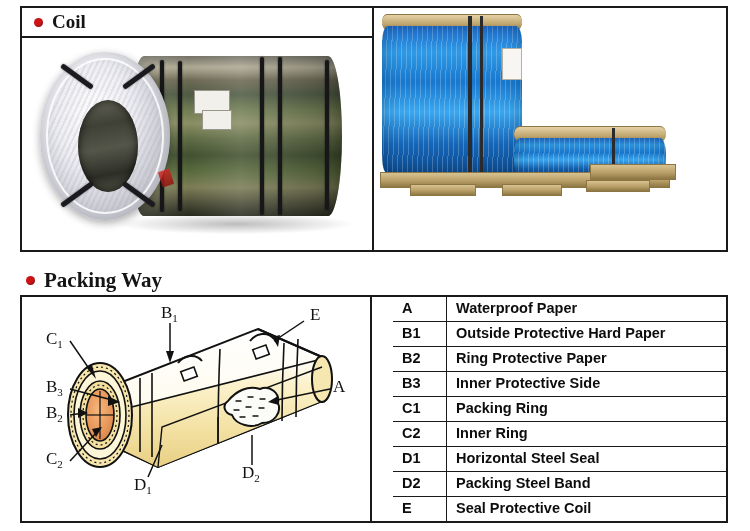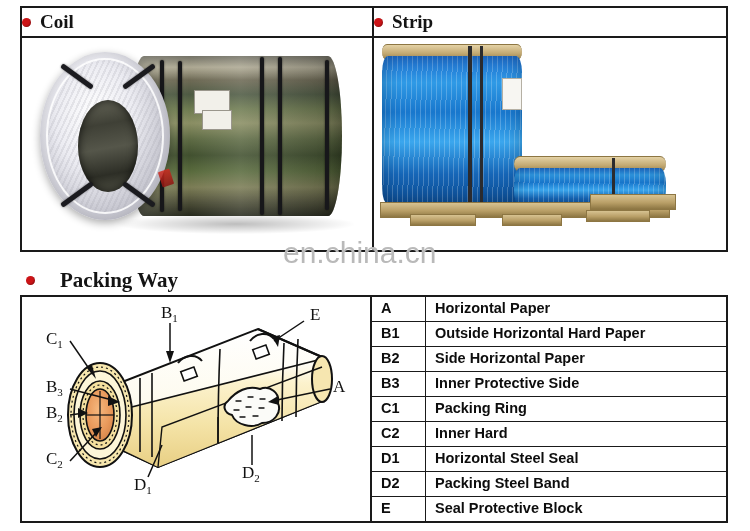--- a/index.html
+++ b/index.html
@@ -11,21 +11,21 @@
   .watermark{position:absolute;left:283px;top:236px;font-family:"Liberation Sans",sans-serif;
              font-size:30px;color:#b9b9b9;letter-spacing:0px;z-index:40;
              text-shadow:0 1px 0 rgba(255,255,255,.55);pointer-events:none;}
 
   
   .top-block{position:absolute;left:20px;top:6px;width:708px;height:246px;
              border:2px solid #1a1a1a;box-sizing:border-box;display:flex;}
   .top-cell{flex:1 1 50%;box-sizing:border-box;display:flex;flex-direction:column;min-width:0;}
   .top-cell.left{border-right:2px solid #1a1a1a;}
   .cap{height:30px;border-bottom:2px solid #1a1a1a;display:flex;align-items:center;
-       box-sizing:border-box;background:#fff;}
+       padding-left:12px;box-sizing:border-box;background:#fff;}
   .bullet{width:9px;height:9px;border-radius:50%;background:#cc1417;display:inline-block;
           margin-right:9px;flex:none;box-shadow:inset -1px -1px 1px rgba(0,0,0,.25);}
   .cap-text{font-family:"Liberation Serif",serif;font-weight:bold;font-size:19px;color:#141414;}
   .photo{flex:1;position:relative;overflow:hidden;background:#ffffff;}
 
   
   .coil-wrap{position:absolute;left:0;top:0;width:100%;height:100%;}
   .coil-body{position:absolute;left:108px;top:18px;width:212px;height:160px;
              border-radius:14px/80px;
              background:
@@ -68,25 +68,25 @@
             repeating-linear-gradient(92deg, rgba(255,255,255,.22) 0 1px, rgba(255,255,255,0) 1px 5px),
             linear-gradient(180deg,#1f6fd0 0%, #2f9ae6 18%, #1877cd 38%, #3ba7ee 58%, #1565b6 80%, #0c4c92 100%);
           box-shadow:inset 0 0 18px rgba(0,0,0,.25);}
   .wood-band{position:absolute;background:linear-gradient(180deg,#e4d2a6,#c3a972 60%,#9b8450);
           border-top:1px solid #8d7643;border-bottom:1px solid #8d7643;}
   .steel-band{position:absolute;background:#2b2b2e;}
   .tag{position:absolute;background:#f7f6f2;border:1px solid #b5b0a4;}
 
   
   .pw-cap{position:absolute;left:26px;top:268px;display:flex;align-items:center;}
-  .pw-cap .cap-text{font-size:21px;margin-left:16px;}
+  .pw-cap .cap-text{font-size:21px;}
 
   
   .bottom-block{position:absolute;left:20px;top:295px;width:708px;height:228px;
-             border:2px solid #1a1a1a;box-sizing:border-box;display:flex;}
+             border:2px solid #1a1a1a;box-sizing:border-box;display:flex;gap:21px;}
   .diagram-cell{width:350px;box-sizing:border-box;border-right:2px solid #1a1a1a;
              position:relative;background:#fff;overflow:hidden;}
   .table-cell{flex:1;box-sizing:border-box;}
 
   table.legend{width:100%;height:100%;border-collapse:collapse;table-layout:fixed;}
   table.legend td{border:1px solid #1a1a1a;font-family:"Liberation Sans",sans-serif;
              font-weight:bold;font-size:14.5px;color:#0d0d0d;padding:0 0 0 9px;
              line-height:1.05;white-space:nowrap;overflow:hidden;}
   table.legend td.code{width:44px;text-align:left;padding-left:9px;}
   table.legend tr td{border-left:none;}
@@ -134,24 +134,20 @@
             <div class="coil-strap-face" style="left:80px;top:22px;width:38px;height:5px;transform:rotate(-36deg);"></div>
             <div class="coil-strap-face" style="left:18px;top:140px;width:38px;height:5px;transform:rotate(-36deg);"></div>
             <div class="coil-strap-face" style="left:80px;top:140px;width:38px;height:5px;transform:rotate(36deg);"></div>
             <div class="red-mark"></div>
           </div>
         </div>
       </div>
     </div>
 
     <div class="top-cell">
-      <div class="cap">
-        <span class="bullet"></span>
-        <span class="cap-text">Strip</span>
-      </div>
       <div class="photo">
         <div class="strip-wrap">
 
           <div class="wood-band" style="left:8px;top:6px;width:140px;height:14px;border-radius:5px/8px;"></div>
           <div class="blue-roll" style="left:8px;top:18px;width:140px;height:148px;"></div>
           <div class="steel-band" style="left:94px;top:8px;width:4px;height:158px;"></div>
           <div class="steel-band" style="left:106px;top:8px;width:3px;height:158px;"></div>
           <div class="tag" style="left:128px;top:40px;width:18px;height:30px;"></div>
 
           <div class="wood-band" style="left:140px;top:118px;width:152px;height:14px;border-radius:6px/8px;"></div>
@@ -161,21 +157,20 @@
           <div class="pallet" style="left:6px;top:164px;width:288px;height:14px;"></div>
           <div class="pallet" style="left:216px;top:156px;width:84px;height:14px;"></div>
           <div class="pallet" style="left:36px;top:176px;width:64px;height:10px;"></div>
           <div class="pallet" style="left:128px;top:176px;width:58px;height:10px;"></div>
           <div class="pallet" style="left:212px;top:172px;width:62px;height:10px;"></div>
         </div>
       </div>
     </div>
   </div>
 
-  <div class="watermark">en.china.cn</div>
 
   <div class="pw-cap">
     <span class="bullet"></span>
     <span class="cap-text">Packing Way</span>
   </div>
 
   <div class="bottom-block">
 
     <div class="diagram-cell">
       <svg viewBox="0 0 350 224" width="350" height="224">
@@ -284,52 +279,52 @@
       <div class="lbl" style="left:311px;top:80px;">A</div>
       <div class="lbl" style="left:112px;top:178px;">D<sub>1</sub></div>
       <div class="lbl" style="left:220px;top:166px;">D<sub>2</sub></div>
     </div>
 
     <div class="table-cell">
       <table class="legend">
         <tbody>
             <tr>
               <td class="code">A</td>
-              <td class="desc">Horizontal Paper</td>
+              <td class="desc">Waterproof Paper</td>
             </tr>
             <tr>
               <td class="code">B1</td>
-              <td class="desc">Outside Horizontal Hard Paper</td>
+              <td class="desc">Outside Protective Hard Paper</td>
             </tr>
             <tr>
               <td class="code">B2</td>
-              <td class="desc">Side Horizontal Paper</td>
+              <td class="desc">Ring Protective Paper</td>
             </tr>
             <tr>
               <td class="code">B3</td>
               <td class="desc">Inner Protective Side</td>
             </tr>
             <tr>
               <td class="code">C1</td>
               <td class="desc">Packing Ring</td>
             </tr>
             <tr>
               <td class="code">C2</td>
-              <td class="desc">Inner Hard</td>
+              <td class="desc">Inner Ring</td>
             </tr>
             <tr>
               <td class="code">D1</td>
               <td class="desc">Horizontal Steel Seal</td>
             </tr>
             <tr>
               <td class="code">D2</td>
               <td class="desc">Packing Steel Band</td>
             </tr>
             <tr>
               <td class="code">E</td>
-              <td class="desc">Seal Protective Block</td>
+              <td class="desc">Seal Protective Coil</td>
             </tr>
           </tbody>
       </table>
     </div>
   </div>
 
 </div>
 
 </body></html>

